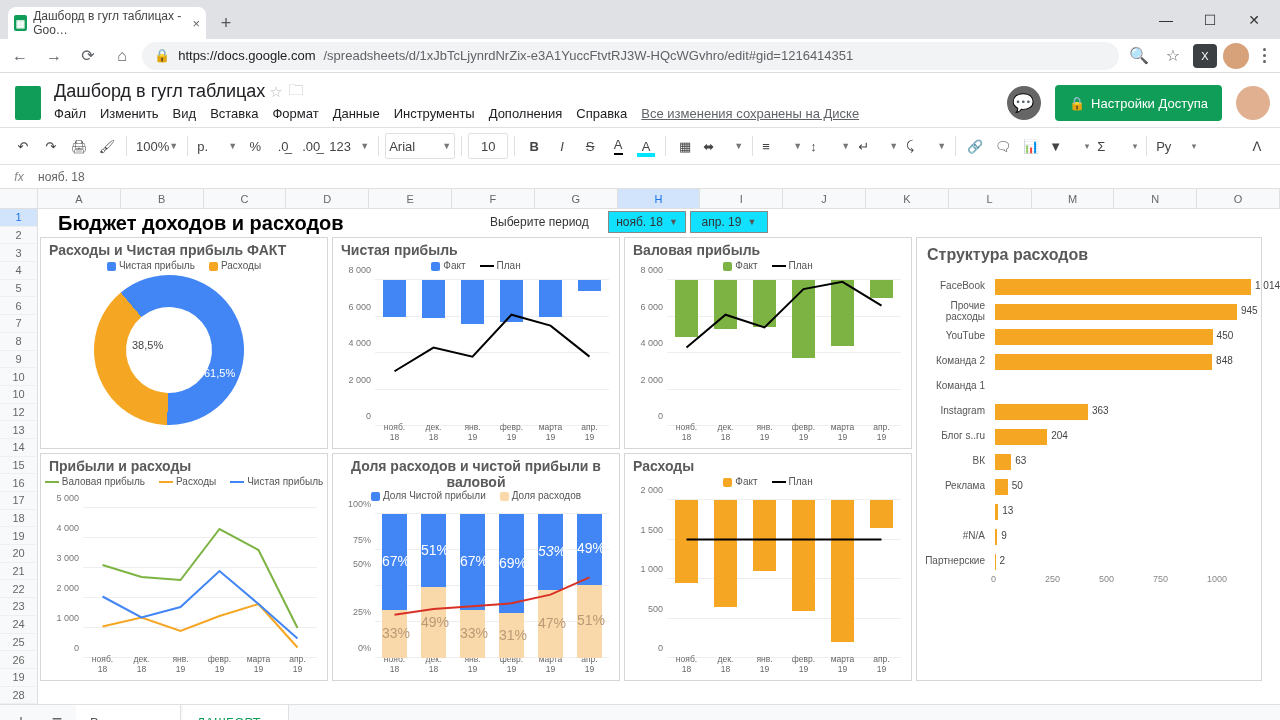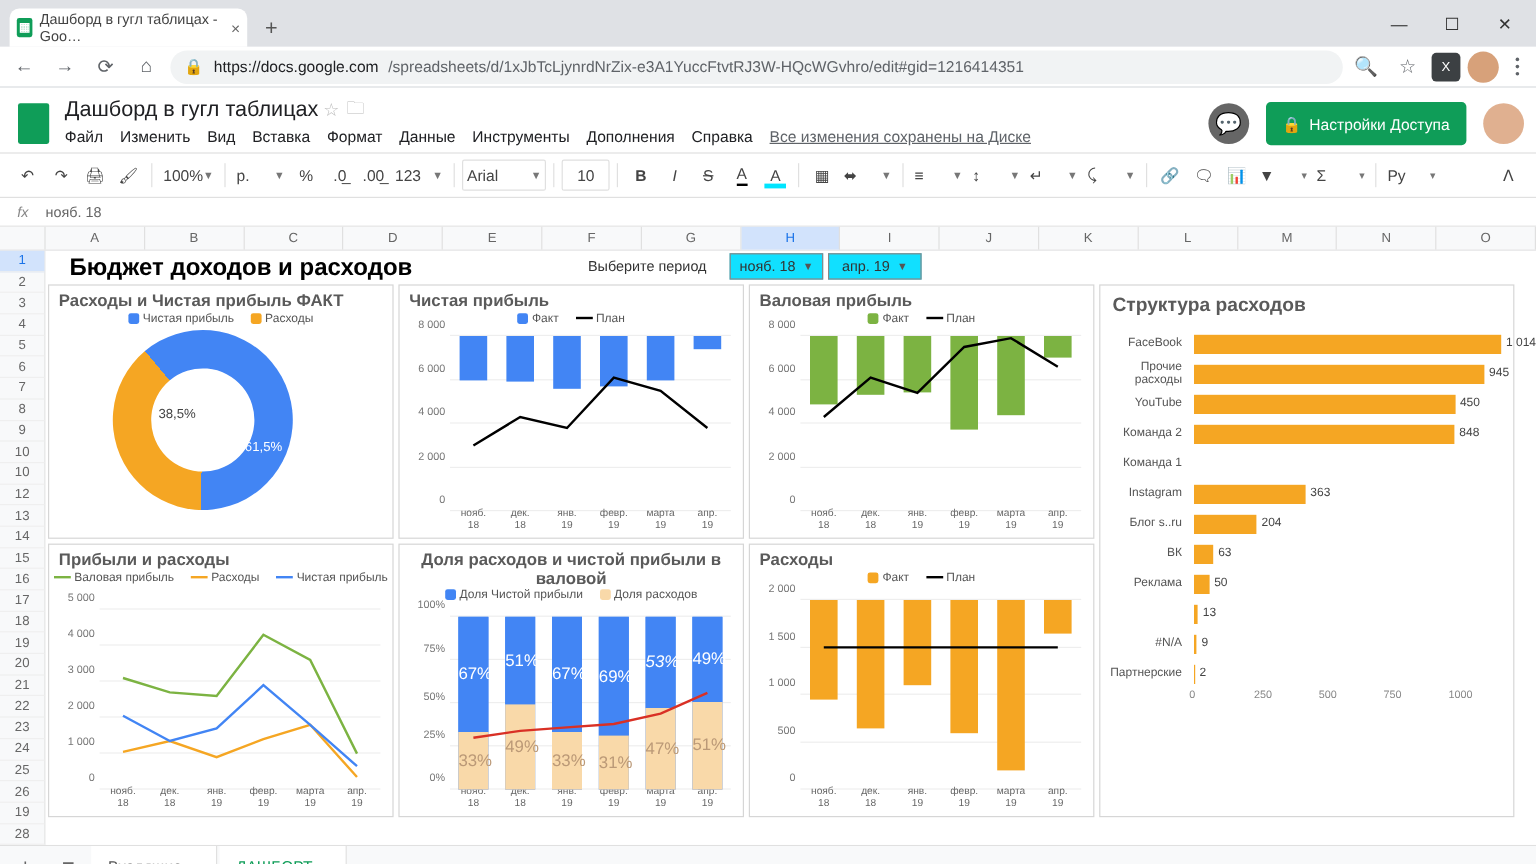--- a/index.html
+++ b/index.html
@@ -469,21 +469,21 @@
       </div>
       <div class="plot stack" style="top: 60px; height: 160px;">
           <div class="grid-line" style="bottom: 16px;"></div>
           <div class="grid-line" style="bottom: 52px;"></div>
           <div class="grid-line" style="bottom: 88px;"></div>
           <div class="grid-line" style="bottom: 124px;"></div>
           <div class="grid-line" style="bottom: 160px;"></div>
           <div class="axis-y">
             <span style="bottom: 0px;">0%</span>
             <span style="bottom: 36px;">25%</span>
-            <span style="bottom: 68px; margin-top: 29px;">50%</span>
+            <span style="bottom: 84px; margin-top: 29px;">50%</span>
             <span style="bottom: 108px;">75%</span>
             <span style="bottom: 144px;">100%</span>
           </div>
           <div class="x-labels">
             <span>нояб.<br>18</span>
             <span>дек.<br>18</span>
             <span>янв.<br>19</span>
             <span>февр.<br>19</span>
             <span>марта<br>19</span>
             <span>апр.<br>19</span>

